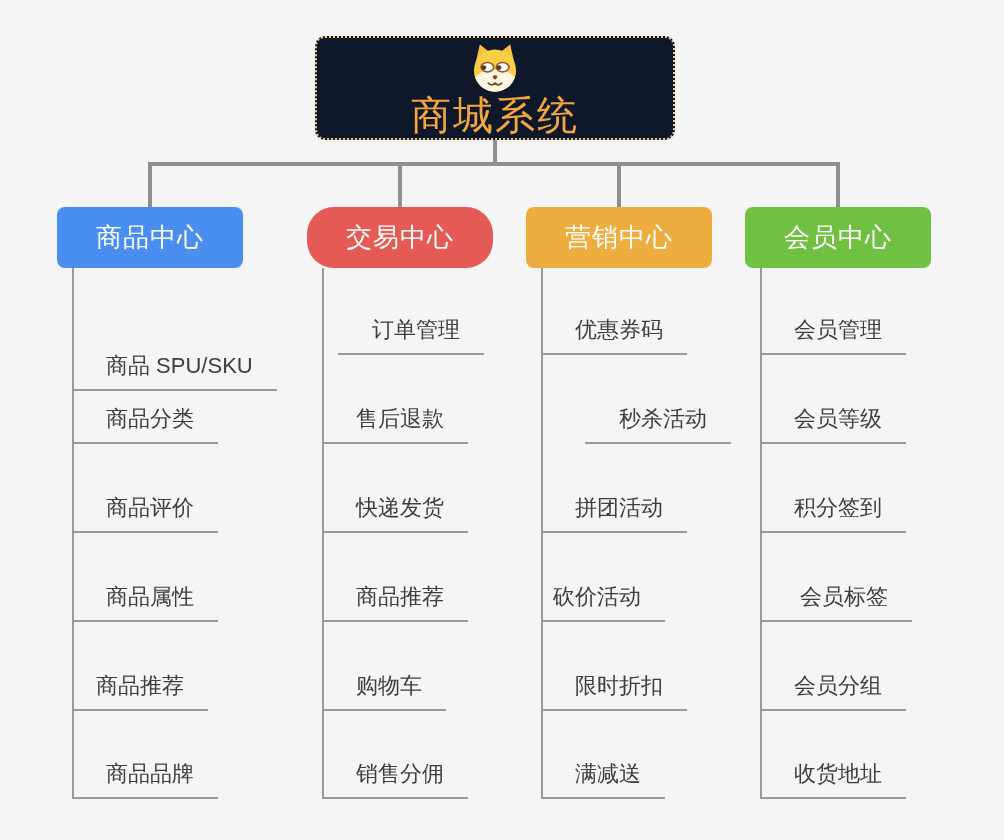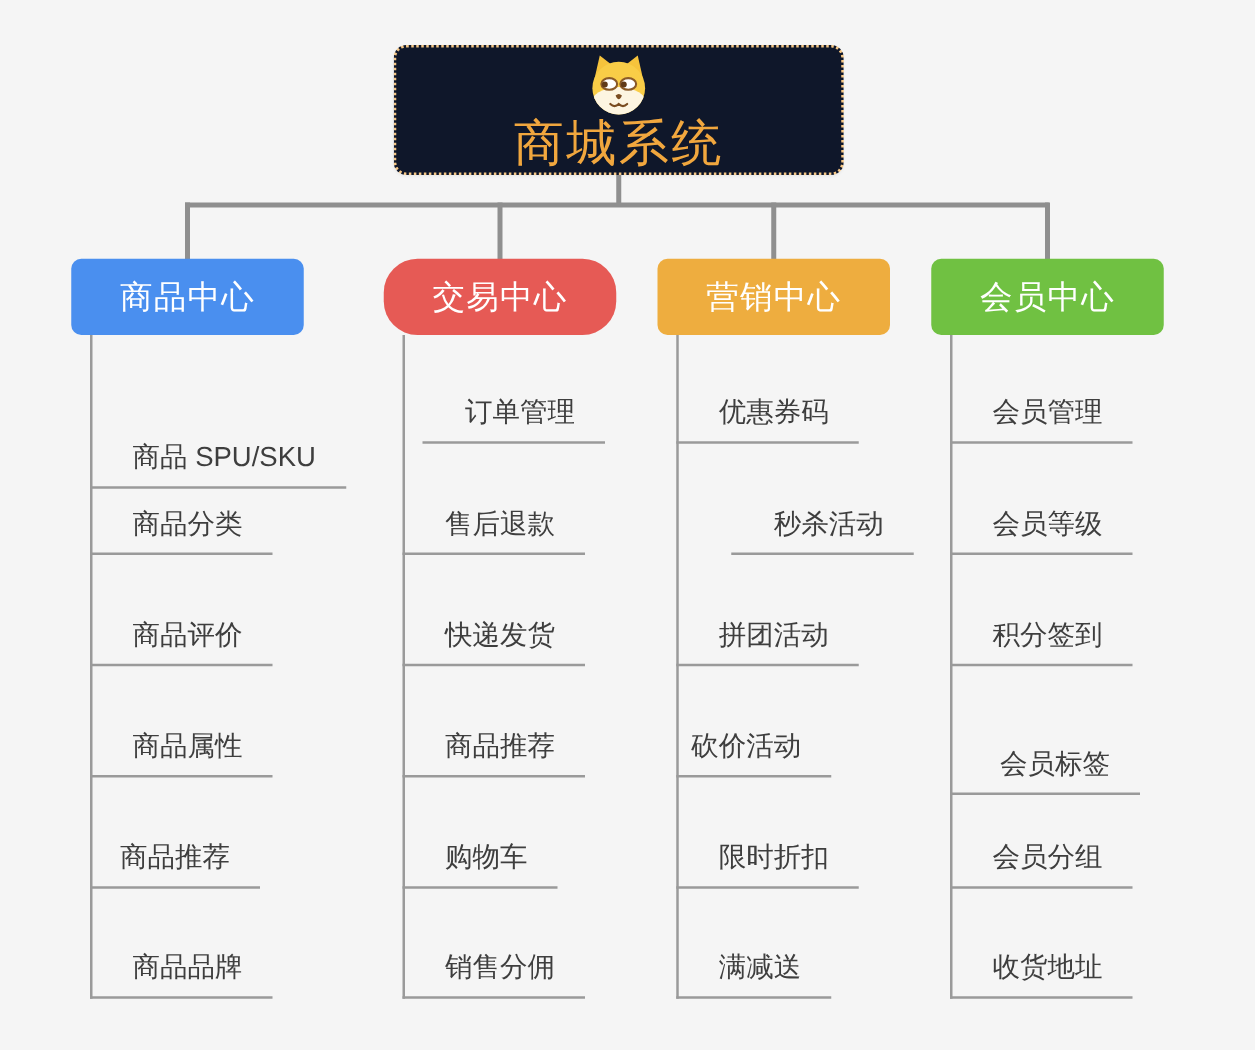--- a/index.html
+++ b/index.html
@@ -99,18 +99,18 @@
       <div class="sub-item" style="left: 541px; top: 671px;"><span>限时折扣</span></div>
       <div class="sub-item" style="left: 541px; top: 759px;"><span>满减送</span></div>
       <div class="connector" style="left: 836px; top: 162px; width: 4px; height: 46px;"></div>
       <div class="branch-box" style="left: 745px; background: rgb(112, 193, 66);">
         <span>会员中心</span>
       </div>
       <div class="trunk" style="left: 760px; top: 268px; height: 531px;"></div>
       <div class="sub-item" style="left: 760px; top: 315px;"><span>会员管理</span></div>
       <div class="sub-item" style="left: 760px; top: 404px;"><span>会员等级</span></div>
       <div class="sub-item" style="left: 760px; top: 493px; text-align: right;"><span>积分签到</span></div>
-      <div class="sub-item" style="left: 760px; top: 596px; padding-left: 40px;"><span>会员标签</span></div>
+      <div class="sub-item" style="left: 760px; top: 582px; padding-left: 40px;"><span>会员标签</span></div>
       <div class="sub-item" style="left: 760px; top: 671px;"><span>会员分组</span></div>
       <div class="sub-item" style="left: 760px; top: 759px;"><span>收货地址</span></div>
     </div>
 
 </div>
 
 </body></html>

